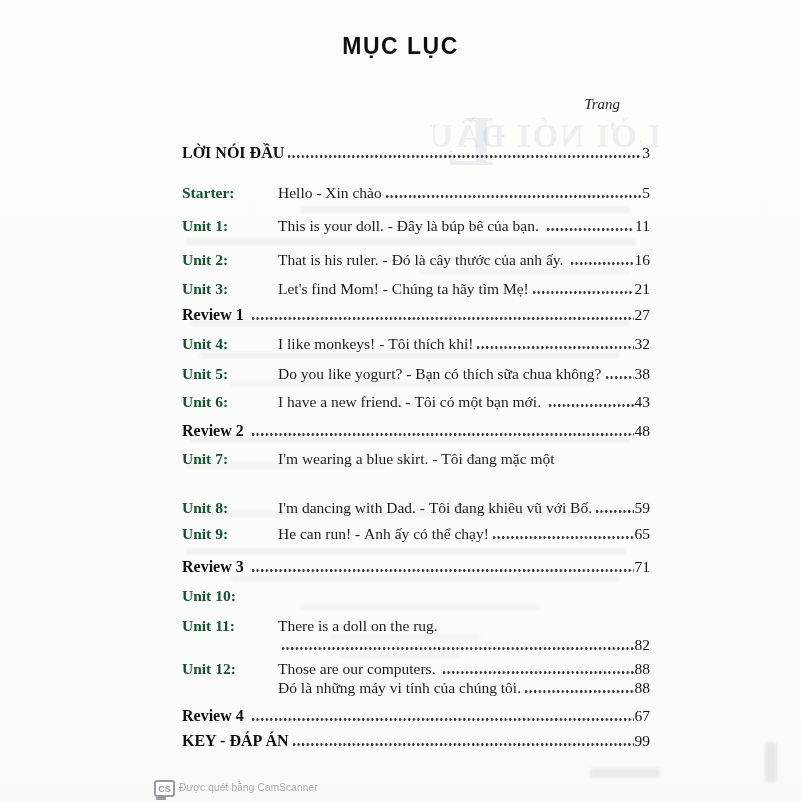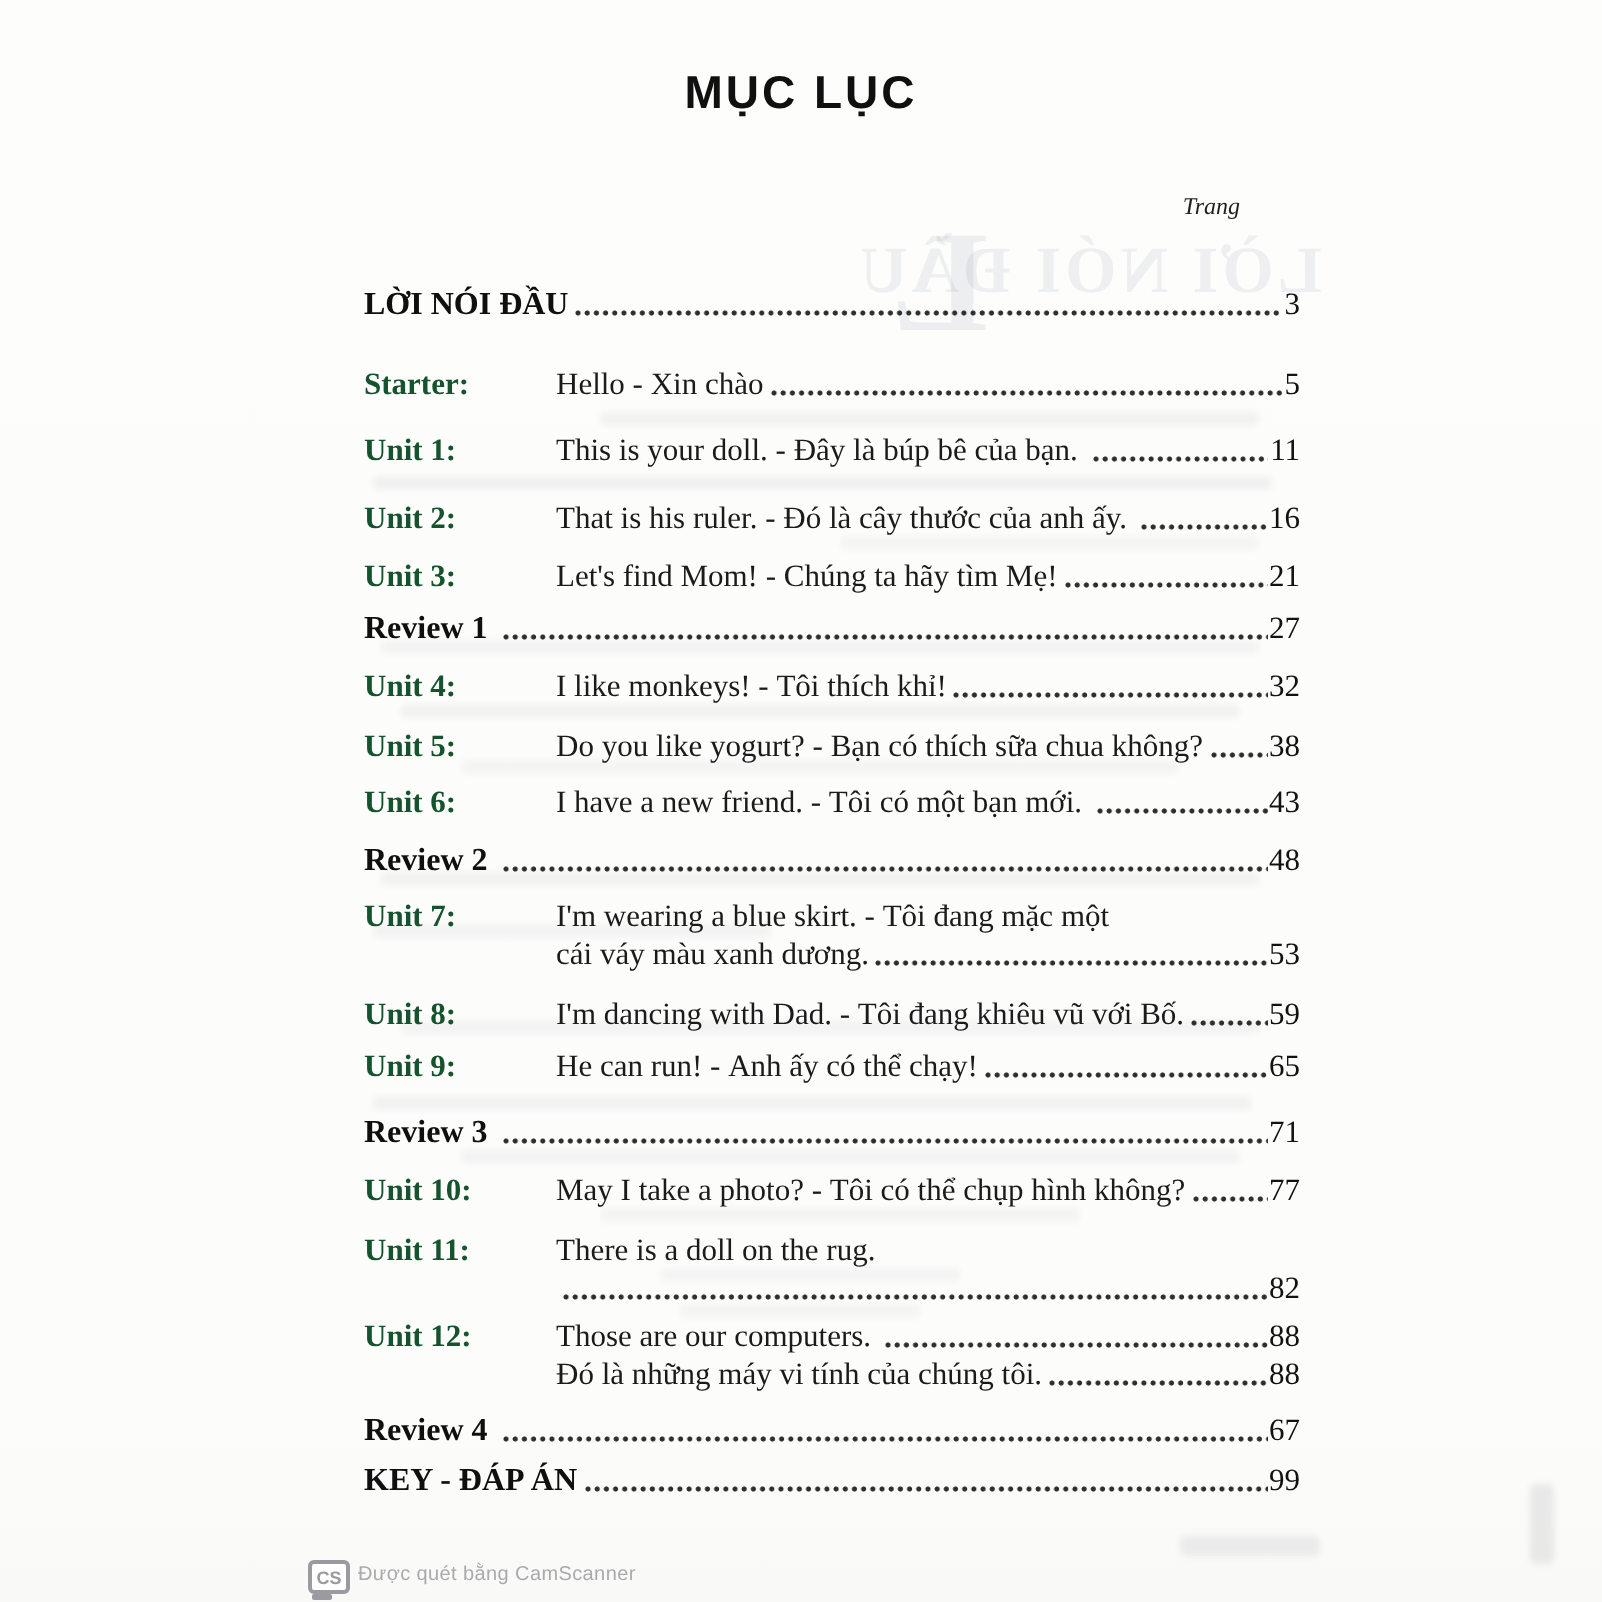--- a/index.html
+++ b/index.html
@@ -2,21 +2,21 @@
 <html><head>
 <meta charset="utf-8">
 <style>
   html,body{margin:0;padding:0;width:801px;height:801px;background:#ffffff;overflow:hidden}
   body{position:relative;font-family:"Liberation Serif",serif;color:#1c1c1c}
   .paper{position:absolute;inset:0;background:linear-gradient(180deg,#fdfdfc 0%,#fcfcfb 88%,#f9f9f7 100%)}
 
   .doc-title{position:absolute;top:33px;left:0;width:100%;text-align:center;
     font-family:"Liberation Sans",sans-serif;font-weight:700;font-size:23px;
     letter-spacing:1.5px;color:#101010}
-  .trang{position:absolute;top:96px;right:181px;font-style:italic;font-size:12px;color:#1f1f1f}
+  .trang{position:absolute;top:96px;right:181px;font-style:italic;font-size:15px;color:#1f1f1f}
 
   .toc{position:absolute;left:182px;top:0;width:468px}
   .row{position:absolute;left:0;width:100%;display:flex;align-items:baseline;
     font-size:15.5px;line-height:19px;color:#1b1b1b}
   .lbl{flex:none;width:96px;font-weight:700;color:#14532d}
   .body{flex:1;display:flex;align-items:baseline;min-width:0}
   .body2{flex:1;display:flex;flex-direction:column;min-width:0}
   .l1,.l2{display:flex;align-items:flex-end}
   .en{white-space:pre}
   .vi{white-space:pre;}
@@ -161,25 +161,20 @@
     <span class="pg">48</span>
   </div>
 
   <div class="row" style="top:449px">
     <span class="lbl">Unit 7:</span>
     <span class="body2">
       <span class="l1">
         <span class="en">I'm wearing a blue skirt. - </span>
         <span class="vi">Tôi đang mặc một</span>
       </span>
-      <span class="l2">
-        <span class="vi">cái váy màu xanh dương.</span>
-        <span class="leader"></span>
-        <span class="pg">53</span>
-      </span>
     </span>
   </div>
 
   <div class="row" style="top:498px">
     <span class="lbl">Unit 8:</span>
     <span class="body">
       <span class="en">I'm dancing with Dad. - </span>
       <span class="vi">Tôi đang khiêu vũ với Bố.</span>
       <span class="leader"></span>
       <span class="pg">59</span>
@@ -197,26 +192,20 @@
   </div>
 
   <div class="row section" style="top:557px">
     <span class="sec-title">Review 3 </span>
     <span class="leader"></span>
     <span class="pg">71</span>
   </div>
 
   <div class="row" style="top:586px">
     <span class="lbl">Unit 10:</span>
-    <span class="body">
-      <span class="en">May I take a photo? - </span>
-      <span class="vi">Tôi có thể chụp hình không?</span>
-      <span class="leader"></span>
-      <span class="pg">77</span>
-    </span>
   </div>
 
   <div class="row" style="top:616px">
     <span class="lbl">Unit 11:</span>
     <span class="body2">
       <span class="l1">
         <span class="en">There is a doll on the rug.</span>
       </span>
       <span class="l2">
         <span class="leader"></span>

